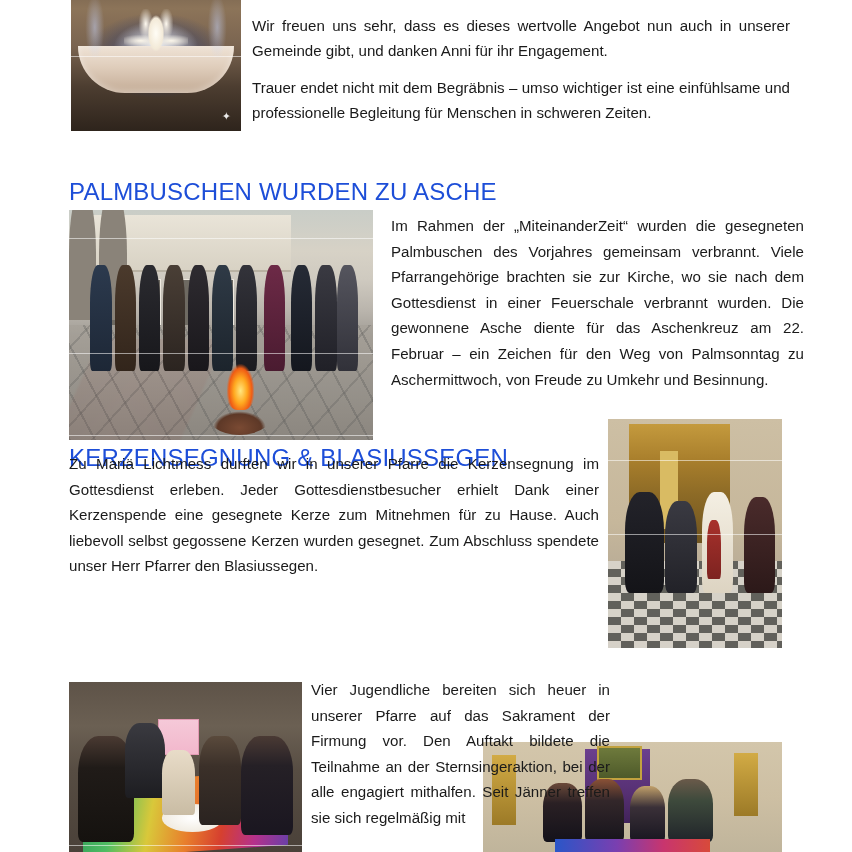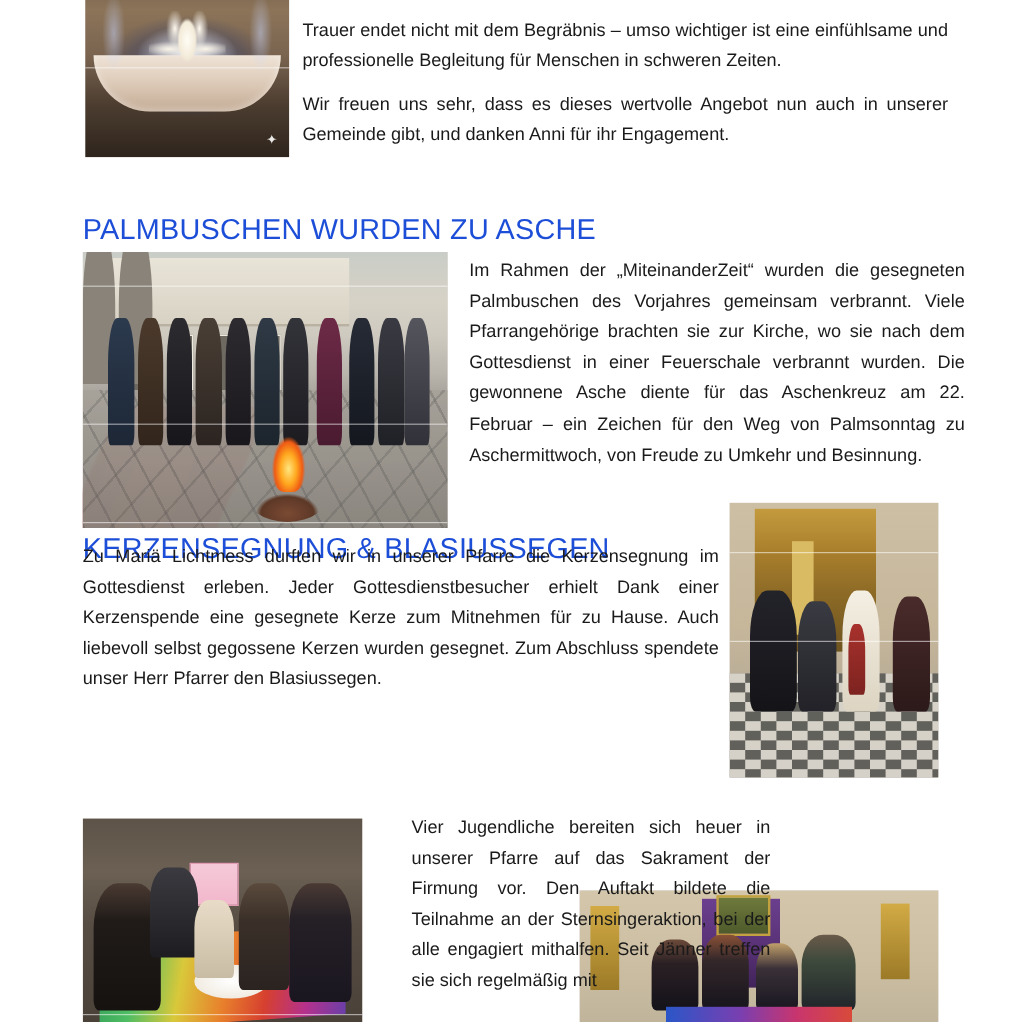--- a/index.html
+++ b/index.html
@@ -139,21 +139,21 @@
     background:linear-gradient(180deg,#6b3f8e 0%,#563073 60%,#41235a 100%);}
   #firm-pic{position:absolute;left:38%;top:4%;width:14%;height:26%;
     background:linear-gradient(180deg,#6e7a3c,#4e5a2a);border:2px solid #c2a23f;}
   #firm-gold-l{position:absolute;left:3%;top:12%;width:8%;height:62%;
     background:linear-gradient(180deg,#d2ab45,#9c7a27);}
   #firm-gold-r{position:absolute;right:8%;top:10%;width:8%;height:56%;
     background:linear-gradient(180deg,#d2ab45,#9c7a27);}
   #firm-banner{position:absolute;left:24%;bottom:0;width:52%;height:13%;
     background:linear-gradient(90deg,#2a56c8 0%,#7a3fb0 40%,#c8356e 70%,#d84a3a 100%);}
   .teen{position:absolute;bottom:11%;border-radius:40% 40% 10% 10%;}
-  #sec4-text{position:absolute;left:311px;top:677px;width:479px;margin-left:32px;}
+  #sec4-text{position:absolute;left:311px;top:677px;width:479px;}
   #sec4-text .shape{
     float:right;width:180px;height:118px;shape-outside:none;margin-top:44px;
   }
 </style>
 </head>
 <body>
 
 <div class="page">
 
   <div id="sec1">
@@ -162,22 +162,22 @@
       <div class="inner" id="lily-art"></div>
       <div id="lily-swirl"></div>
       <div id="lily-sparkle">✦</div>
       <div class="seams">
           <i style="top:52%"></i>
         </div>
     </div>
 
     <div id="sec1-text">
       <p class="body-text">ehrenamtlichen Trauerbegleiterin.</p>
+      <p class="body-text">Wir freuen uns sehr, dass es dieses wertvolle Angebot nun auch in unserer Gemeinde gibt, und danken Anni für ihr Engagement.</p>
       <p class="body-text">Trauer endet nicht mit dem Begräbnis – umso wichtiger ist eine einfühlsame und professionelle Begleitung für Menschen in schweren Zeiten.</p>
-      <p class="body-text">Wir freuen uns sehr, dass es dieses wertvolle Angebot nun auch in unserer Gemeinde gibt, und danken Anni für ihr Engagement.</p>
     </div>
   </div>
 
   <h2 class="heading" id="h-palm">PALMBUSCHEN WURDEN ZU ASCHE</h2>
 
   <div class="photo" id="photo-palm">
     <div class="inner" id="palm-art">
       <div class="palm-bld"></div>
       <div class="palm-win" style="left:12%"></div>
       <div class="palm-win" style="left:24%"></div>

